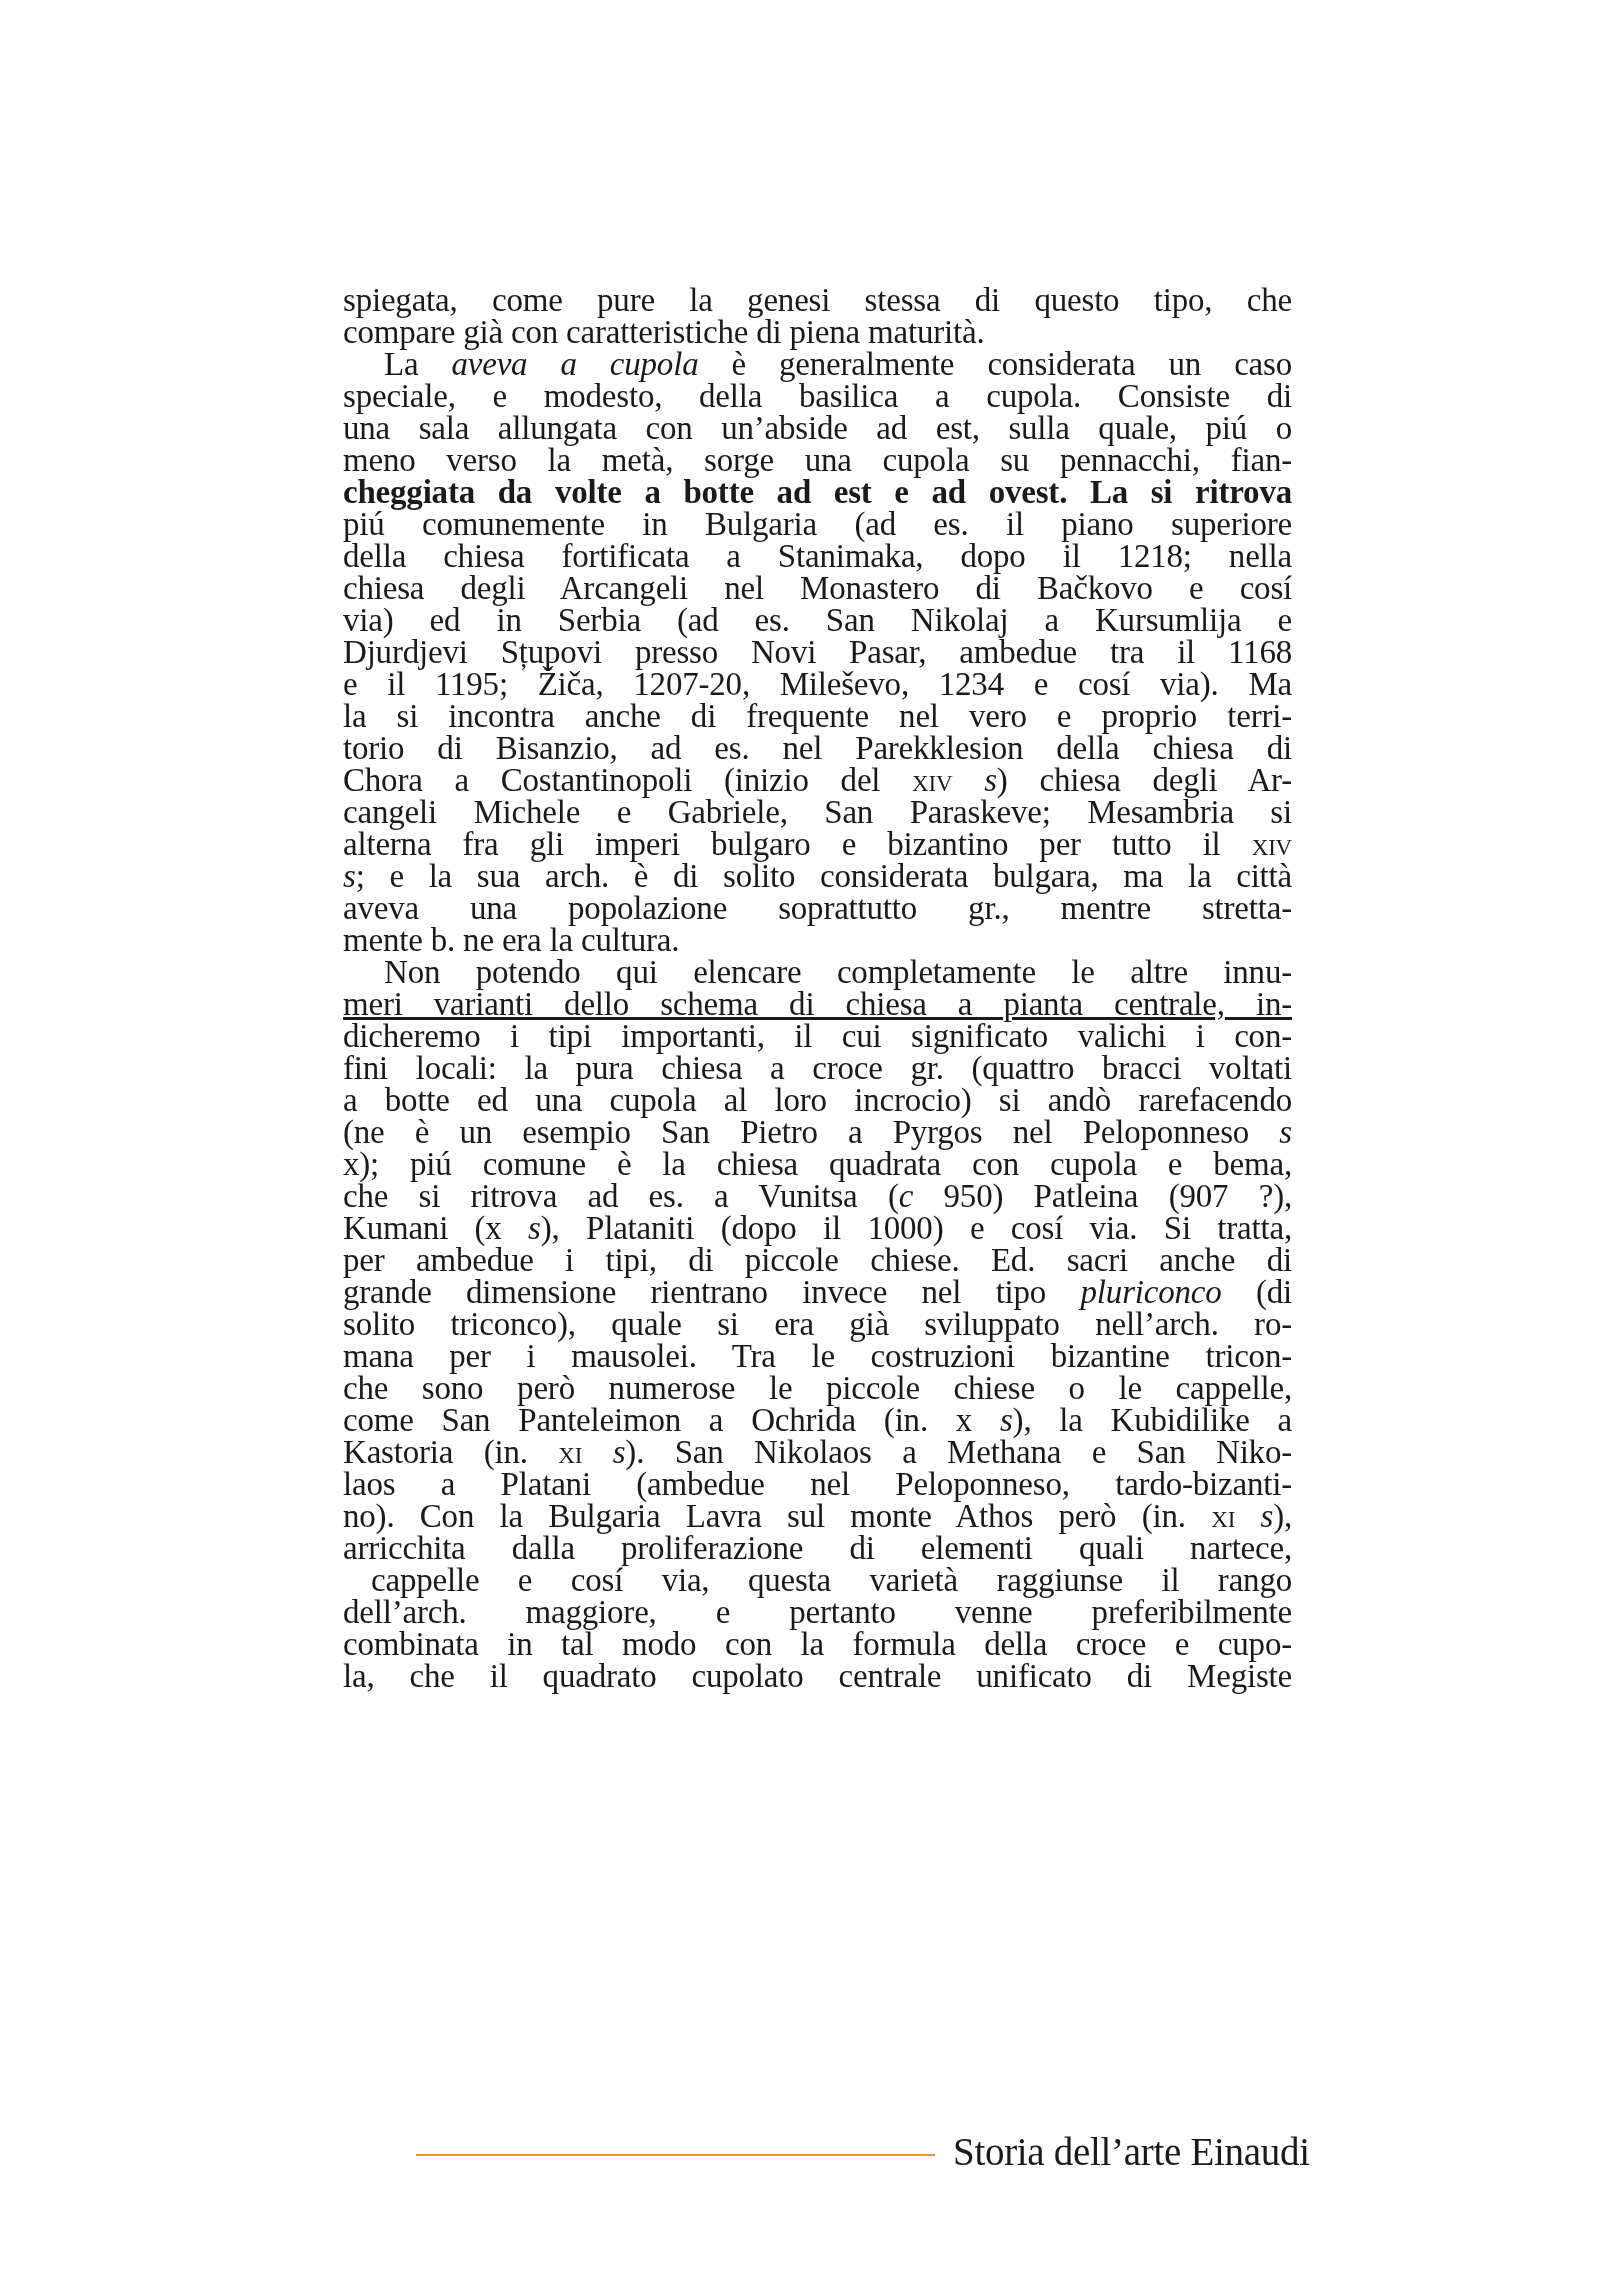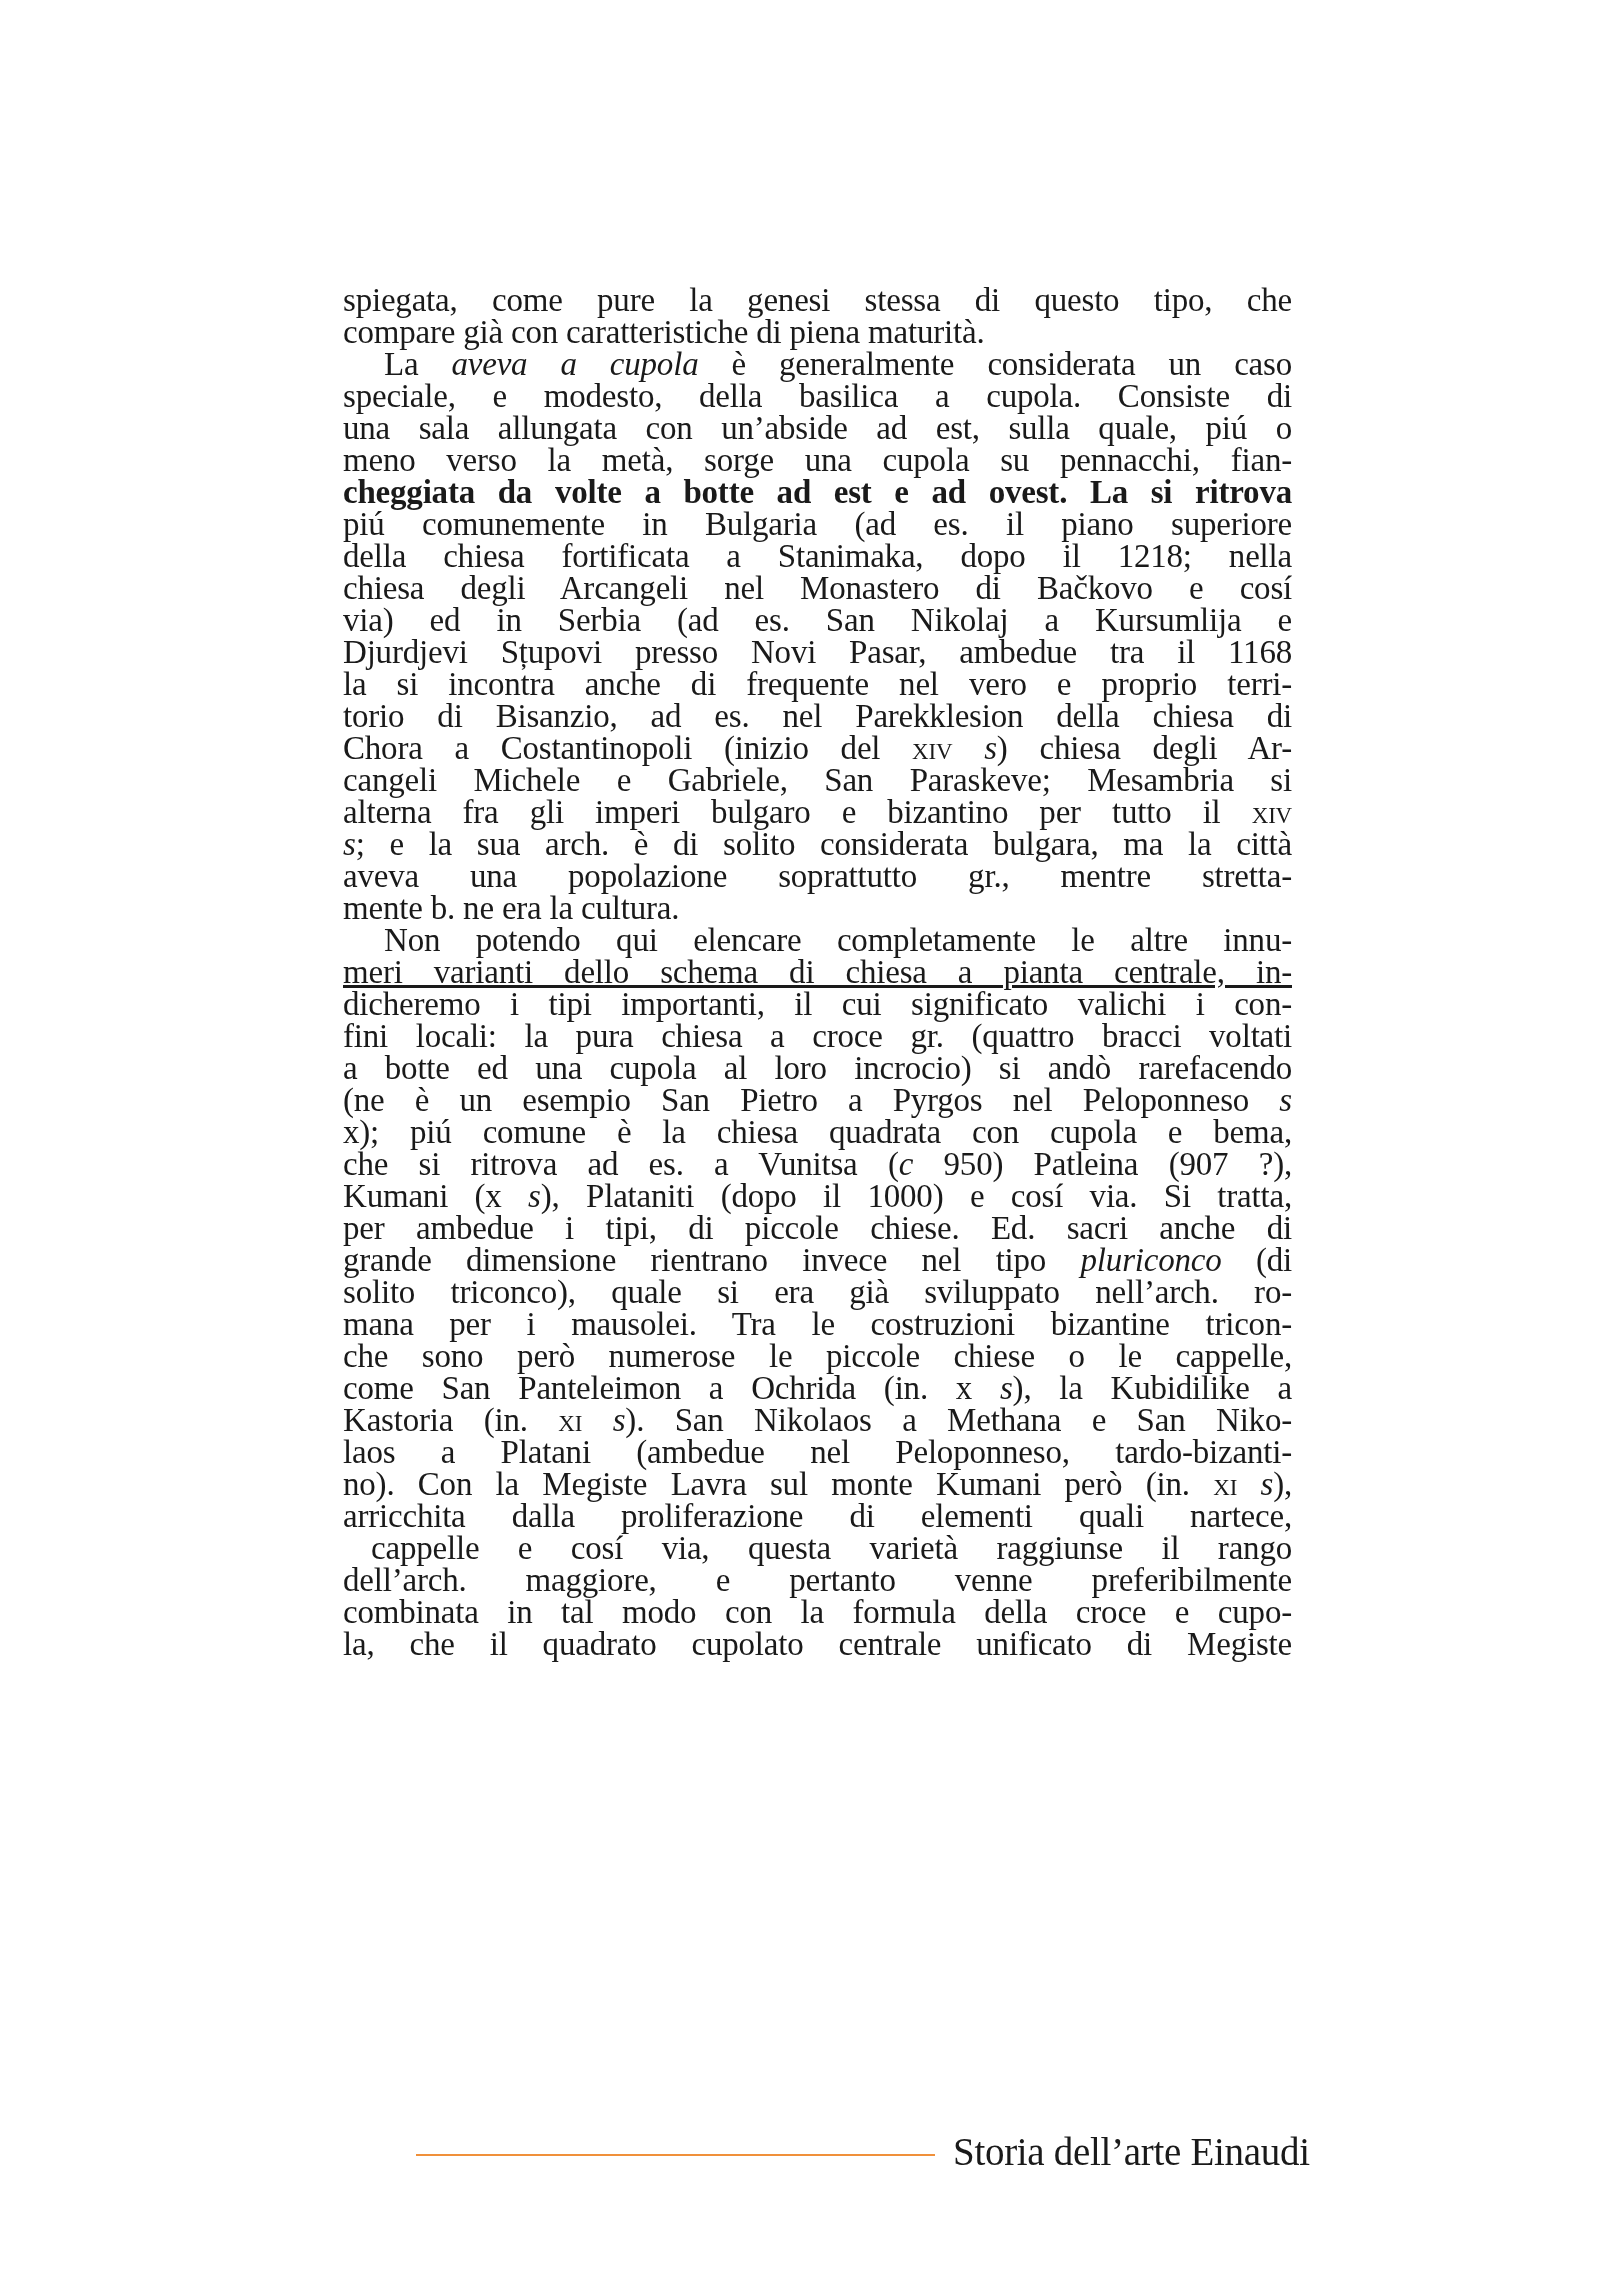--- a/index.html
+++ b/index.html
@@ -37,20 +37,21 @@
       <div class="line indent" style="white-space: normal;"><span class="seg" style="white-space: normal;">La </span><span class="seg it" style="white-space: normal;">aveva a cupola</span><span class="seg" style="white-space: normal;"> è generalmente considerata un caso</span></div>
       <div class="line" style="white-space: normal;"><span class="seg" style="white-space: normal;">speciale, e modesto, della basilica a cupola. Consiste di</span></div>
       <div class="line" style="white-space: normal;"><span class="seg" style="white-space: normal;">una sala allungata con un’abside ad est, sulla quale, piú o</span></div>
       <div class="line" style="white-space: normal;"><span class="seg" style="white-space: normal;">meno verso la metà, sorge una cupola su pennacchi, fian-</span></div>
       <div class="line" style="white-space: normal;"><span class="seg" style="white-space: normal; font-weight: bold;">cheggiata da volte a botte ad est e ad ovest. La si ritrova</span></div>
       <div class="line" style="white-space: normal;"><span class="seg" style="white-space: normal;">piú comunemente in Bulgaria (ad es. il piano superiore</span></div>
       <div class="line" style="white-space: normal;"><span class="seg" style="white-space: normal;">della chiesa fortificata a Stanimaka, dopo il 1218; nella</span></div>
       <div class="line" style="white-space: normal;"><span class="seg" style="white-space: normal;">chiesa degli Arcangeli nel Monastero di Bačkovo e cosí</span></div>
       <div class="line" style="white-space: normal;"><span class="seg" style="white-space: normal;">via) ed in Serbia (ad es. San Nikolaj a Kursumlija e</span></div>
       <div class="line" style="white-space: normal;"><span class="seg" style="white-space: normal;">Djurdjevi Sțupovi presso Novi Pasar, ambedue tra il 1168</span></div>
+      <div class="line" style="white-space: normal;"><span class="seg" style="white-space: normal;">e il 1195; Žiča, 1207-20, Mileševo, 1234 e cosí via). Ma</span></div>
       <div class="line" style="white-space: normal;"><span class="seg" style="white-space: normal;">la si incontra anche di frequente nel vero e proprio terri-</span></div>
       <div class="line" style="white-space: normal;"><span class="seg" style="white-space: normal;">torio di Bisanzio, ad es. nel Parekklesion della chiesa di</span></div>
       <div class="line" style="white-space: normal;"><span class="seg" style="white-space: normal;">Chora a Costantinopoli (inizio del </span><span class="seg sc" style="white-space: normal;">xiv</span><span class="seg" style="white-space: normal;"> </span><span class="seg it" style="white-space: normal;">s</span><span class="seg" style="white-space: normal;">) chiesa degli Ar-</span></div>
       <div class="line" style="white-space: normal;"><span class="seg" style="white-space: normal;">cangeli Michele e Gabriele, San Paraskeve; Mesambria si</span></div>
       <div class="line" style="white-space: normal;"><span class="seg" style="white-space: normal;">alterna fra gli imperi bulgaro e bizantino per tutto il </span><span class="seg sc" style="white-space: normal;">xiv</span></div>
       <div class="line" style="white-space: normal;"><span class="seg it" style="white-space: normal;">s</span><span class="seg" style="white-space: normal;">; e la sua arch. è di solito considerata bulgara, ma la città</span></div>
       <div class="line" style="white-space: normal;"><span class="seg" style="white-space: normal;">aveva una popolazione soprattutto gr., mentre stretta-</span></div>
       <div class="line last"><span class="seg">mente b. ne era la cultura.</span></div>
       <div class="line indent" style="white-space: normal;"><span class="seg" style="white-space: normal;">Non potendo qui elencare completamente le altre innu-</span></div>
       <div class="line" style="white-space: normal; text-decoration: underline;"><span class="seg" style="white-space: normal;">meri varianti dello schema di chiesa a pianta centrale, in-</span></div>
@@ -62,21 +63,21 @@
       <div class="line" style="white-space: normal;"><span class="seg" style="white-space: normal;">che si ritrova ad es. a Vunitsa (</span><span class="seg it" style="white-space: normal;">c</span><span class="seg" style="white-space: normal;"> 950) Patleina (907 ?),</span></div>
       <div class="line" style="white-space: normal;"><span class="seg" style="white-space: normal;">Kumani (x </span><span class="seg it" style="white-space: normal;">s</span><span class="seg" style="white-space: normal;">), Plataniti (dopo il 1000) e cosí via. Si tratta,</span></div>
       <div class="line" style="white-space: normal;"><span class="seg" style="white-space: normal;">per ambedue i tipi, di piccole chiese. Ed. sacri anche di</span></div>
       <div class="line" style="white-space: normal;"><span class="seg" style="white-space: normal;">grande dimensione rientrano invece nel tipo </span><span class="seg it" style="white-space: normal;">pluriconco</span><span class="seg" style="white-space: normal;"> (di</span></div>
       <div class="line" style="white-space: normal;"><span class="seg" style="white-space: normal;">solito triconco), quale si era già sviluppato nell’arch. ro-</span></div>
       <div class="line" style="white-space: normal;"><span class="seg" style="white-space: normal;">mana per i mausolei. Tra le costruzioni bizantine tricon-</span></div>
       <div class="line" style="white-space: normal;"><span class="seg" style="white-space: normal;">che sono però numerose le piccole chiese o le cappelle,</span></div>
       <div class="line" style="white-space: normal;"><span class="seg" style="white-space: normal;">come San Panteleimon a Ochrida (in. x </span><span class="seg it" style="white-space: normal;">s</span><span class="seg" style="white-space: normal;">), la Kubidilike a</span></div>
       <div class="line" style="white-space: normal;"><span class="seg" style="white-space: normal;">Kastoria (in. </span><span class="seg sc" style="white-space: normal;">xi</span><span class="seg" style="white-space: normal;"> </span><span class="seg it" style="white-space: normal;">s</span><span class="seg" style="white-space: normal;">). San Nikolaos a Methana e San Niko-</span></div>
       <div class="line" style="white-space: normal;"><span class="seg" style="white-space: normal;">laos a Platani (ambedue nel Peloponneso, tardo-bizanti-</span></div>
-      <div class="line" style="white-space: normal;"><span class="seg" style="white-space: normal;">no). Con la Megiste Lavra sul monte Kumani però (in. </span><span class="seg sc" style="white-space: normal;">xi</span><span class="seg" style="white-space: normal;"> </span><span class="seg it" style="white-space: normal;">s</span><span class="seg" style="white-space: normal;">),</span></div>
+      <div class="line" style="white-space: normal;"><span class="seg" style="white-space: normal;">no). Con la Bulgaria Lavra sul monte Athos però (in. </span><span class="seg sc" style="white-space: normal;">xi</span><span class="seg" style="white-space: normal;"> </span><span class="seg it" style="white-space: normal;">s</span><span class="seg" style="white-space: normal;">),</span></div>
       <div class="line" style="white-space: normal;"><span class="seg" style="white-space: normal;">arricchita dalla proliferazione di elementi quali nartece,</span></div>
       <div class="line" style="white-space: normal;"><span class="seg" style="white-space: normal; margin-left: 28px;">cappelle e cosí via, questa varietà raggiunse il rango</span></div>
       <div class="line" style="white-space: normal;"><span class="seg" style="white-space: normal;">dell’arch. maggiore, e pertanto venne preferibilmente</span></div>
       <div class="line" style="white-space: normal;"><span class="seg" style="white-space: normal;">combinata in tal modo con la formula della croce e cupo-</span></div>
       <div class="line" style="white-space: normal;"><span class="seg" style="white-space: normal;">la, che il quadrato cupolato centrale unificato di Megiste</span></div>
     </div>
   <div class="footer-rule" style="background: rgb(240, 144, 58);"></div>
   <div class="footer-title">Storia dell’arte Einaudi</div>
 </div>
 

